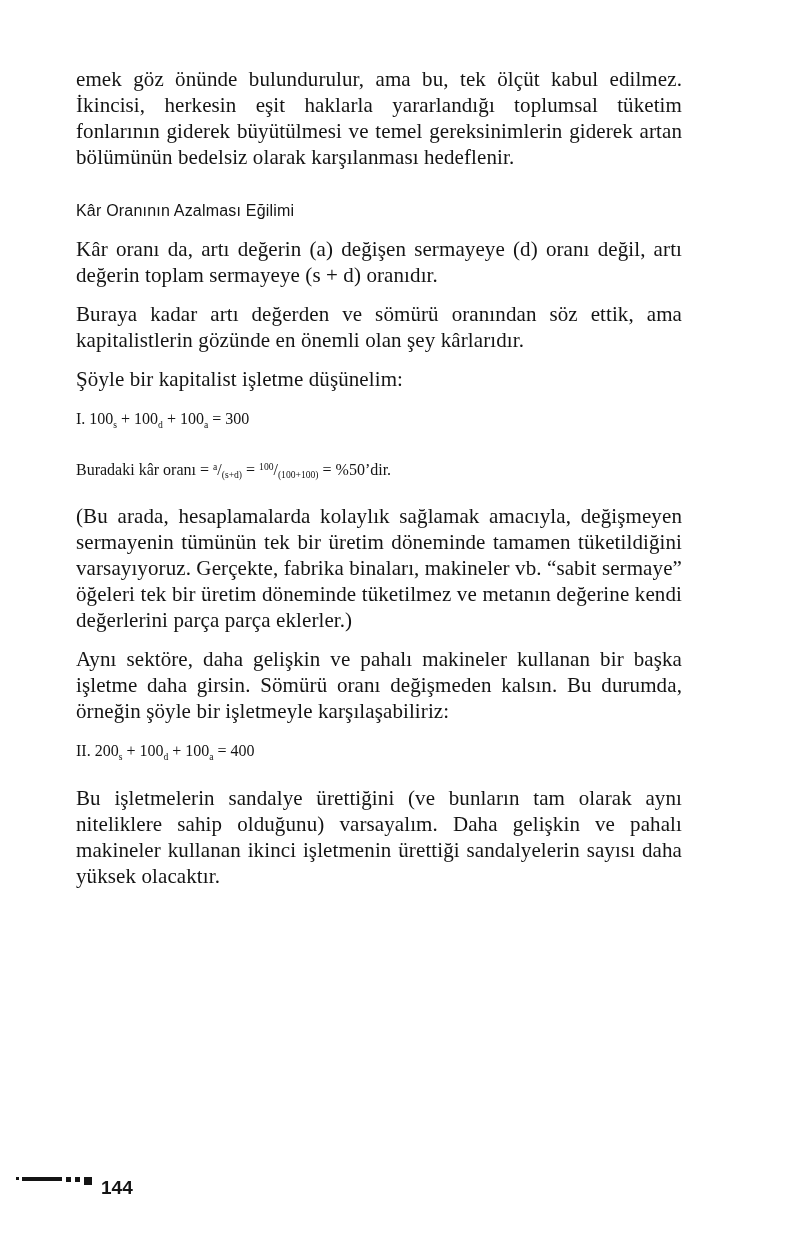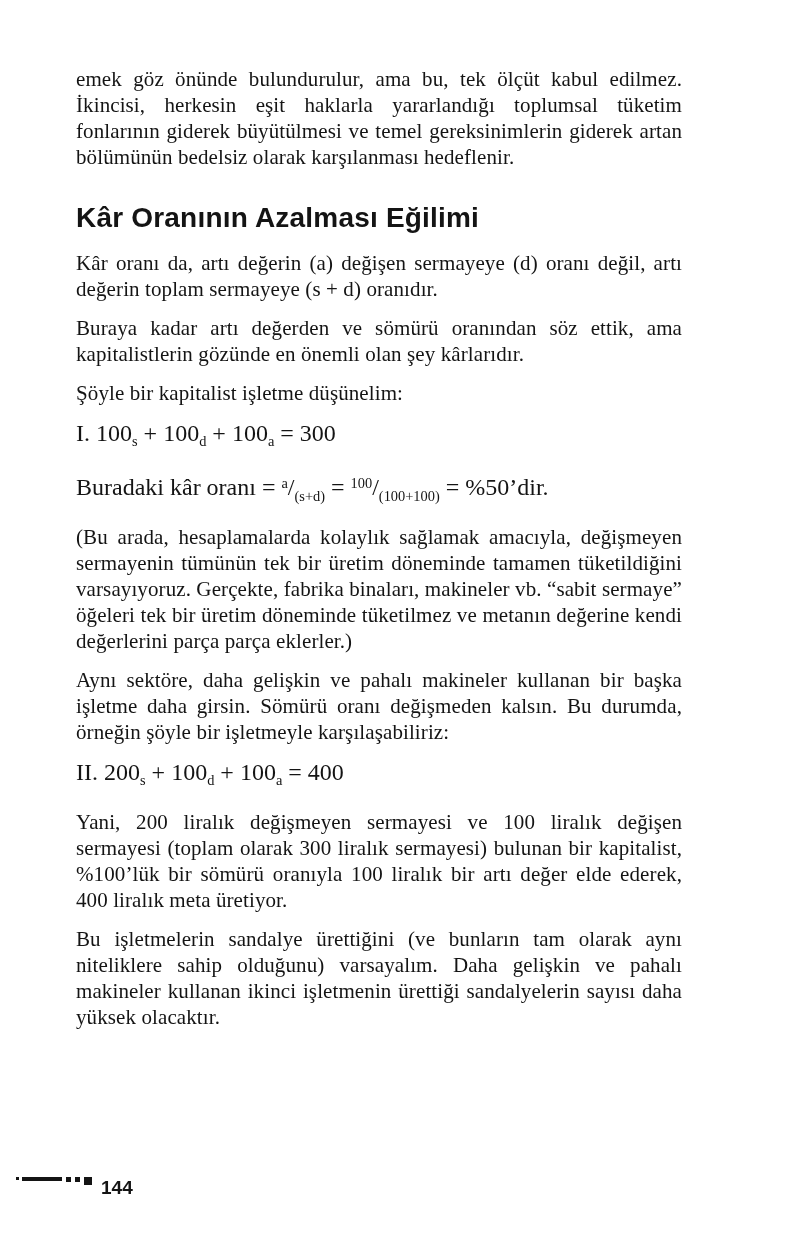--- a/index.html
+++ b/index.html
@@ -25,27 +25,27 @@
   p.body {
     font-size: 21px;
     line-height: 26px;
     margin: 0 0 13px 0;
     text-align: justify;
     text-align-last: left;
     letter-spacing: 0.1px;
   }
   h2.heading {
     font-family: "Liberation Sans", "DejaVu Sans", sans-serif;
-    font-size: 28px;
-    font-weight: 700;
+    font-size: 16px;
+    font-weight: 400;
     margin: 32px 0 16px 0;
     letter-spacing: 0.2px;
   }
   p.formula {
-    font-size: 24px;
+    font-size: 16px;
     line-height: 28px;
     margin: 2px 0 14px 0;
     white-space: nowrap;
   }
   .sub {
     font-size: 0.6em;
     vertical-align: -0.38em;
   }
   .sup {
     font-size: 0.6em;
@@ -117,21 +117,20 @@
 
 
     <p class="formula"><span>Buradaki kâr oranı = </span><span class="sup">a</span><span>/</span><span class="sub">(s+d)</span><span> = </span><span class="sup">100</span><span>/</span><span class="sub">(100+100)</span><span> = </span><span class="bold">%50</span><span>’dir.</span></p>
 
     <p class="body">(Bu arada, hesaplamalarda kolaylık sağlamak amacıyla, değişmeyen sermayenin tümünün tek bir üretim döneminde tamamen tüketildiğini varsayıyoruz. Gerçekte, fabrika binaları, makineler vb. “sabit sermaye” öğeleri tek bir üretim döneminde tüketilmez ve metanın değerine kendi değerlerini parça parça eklerler.)</p>
 
     <p class="body">Aynı sektöre, daha gelişkin ve pahalı makineler kullanan bir başka işletme daha girsin. Sömürü oranı değişmeden kalsın. Bu durumda, örneğin şöyle bir işletmeyle karşılaşabiliriz:</p>
 
     <p class="formula"><span>II. </span><span>200</span><span class="sub">s</span><span> + </span><span>100</span><span class="sub">d</span><span> + </span><span>100</span><span class="sub">a</span><span> = </span><span>400</span></p>
 
-    <p class="body">Yani, 200 liralık değişmeyen sermayesi ve 100 liralık değişen sermayesi (toplam olarak 300 liralık sermayesi) bulunan bir kapitalist, %100’lük bir sömürü oranıyla 100 liralık bir artı değer elde ederek, 400 liralık meta üretiyor.</p>
 
 
 
     <p class="body">Bu işletmelerin sandalye ürettiğini (ve bunların tam olarak aynı niteliklere sahip olduğunu) varsayalım. Daha gelişkin ve pahalı makineler kullanan ikinci işletmenin ürettiği sandalyelerin sayısı daha yüksek olacaktır.</p>
 
   </div>
 
   <div class="footer">
     <span class="orn-dot"></span>
     <span class="orn-line"></span>

